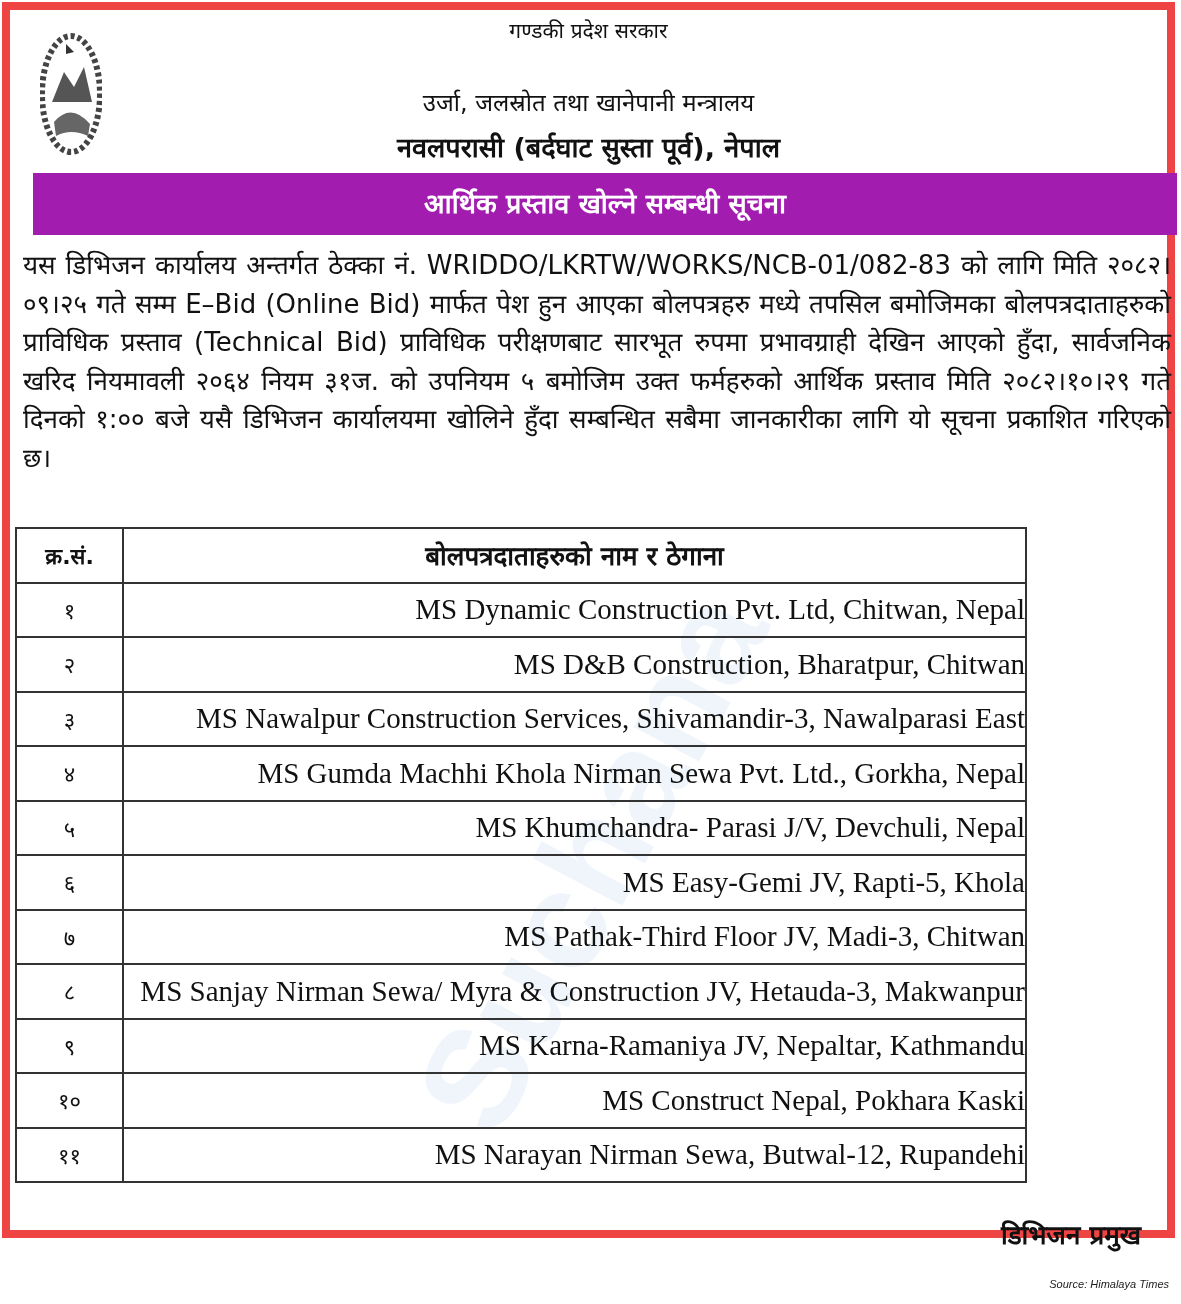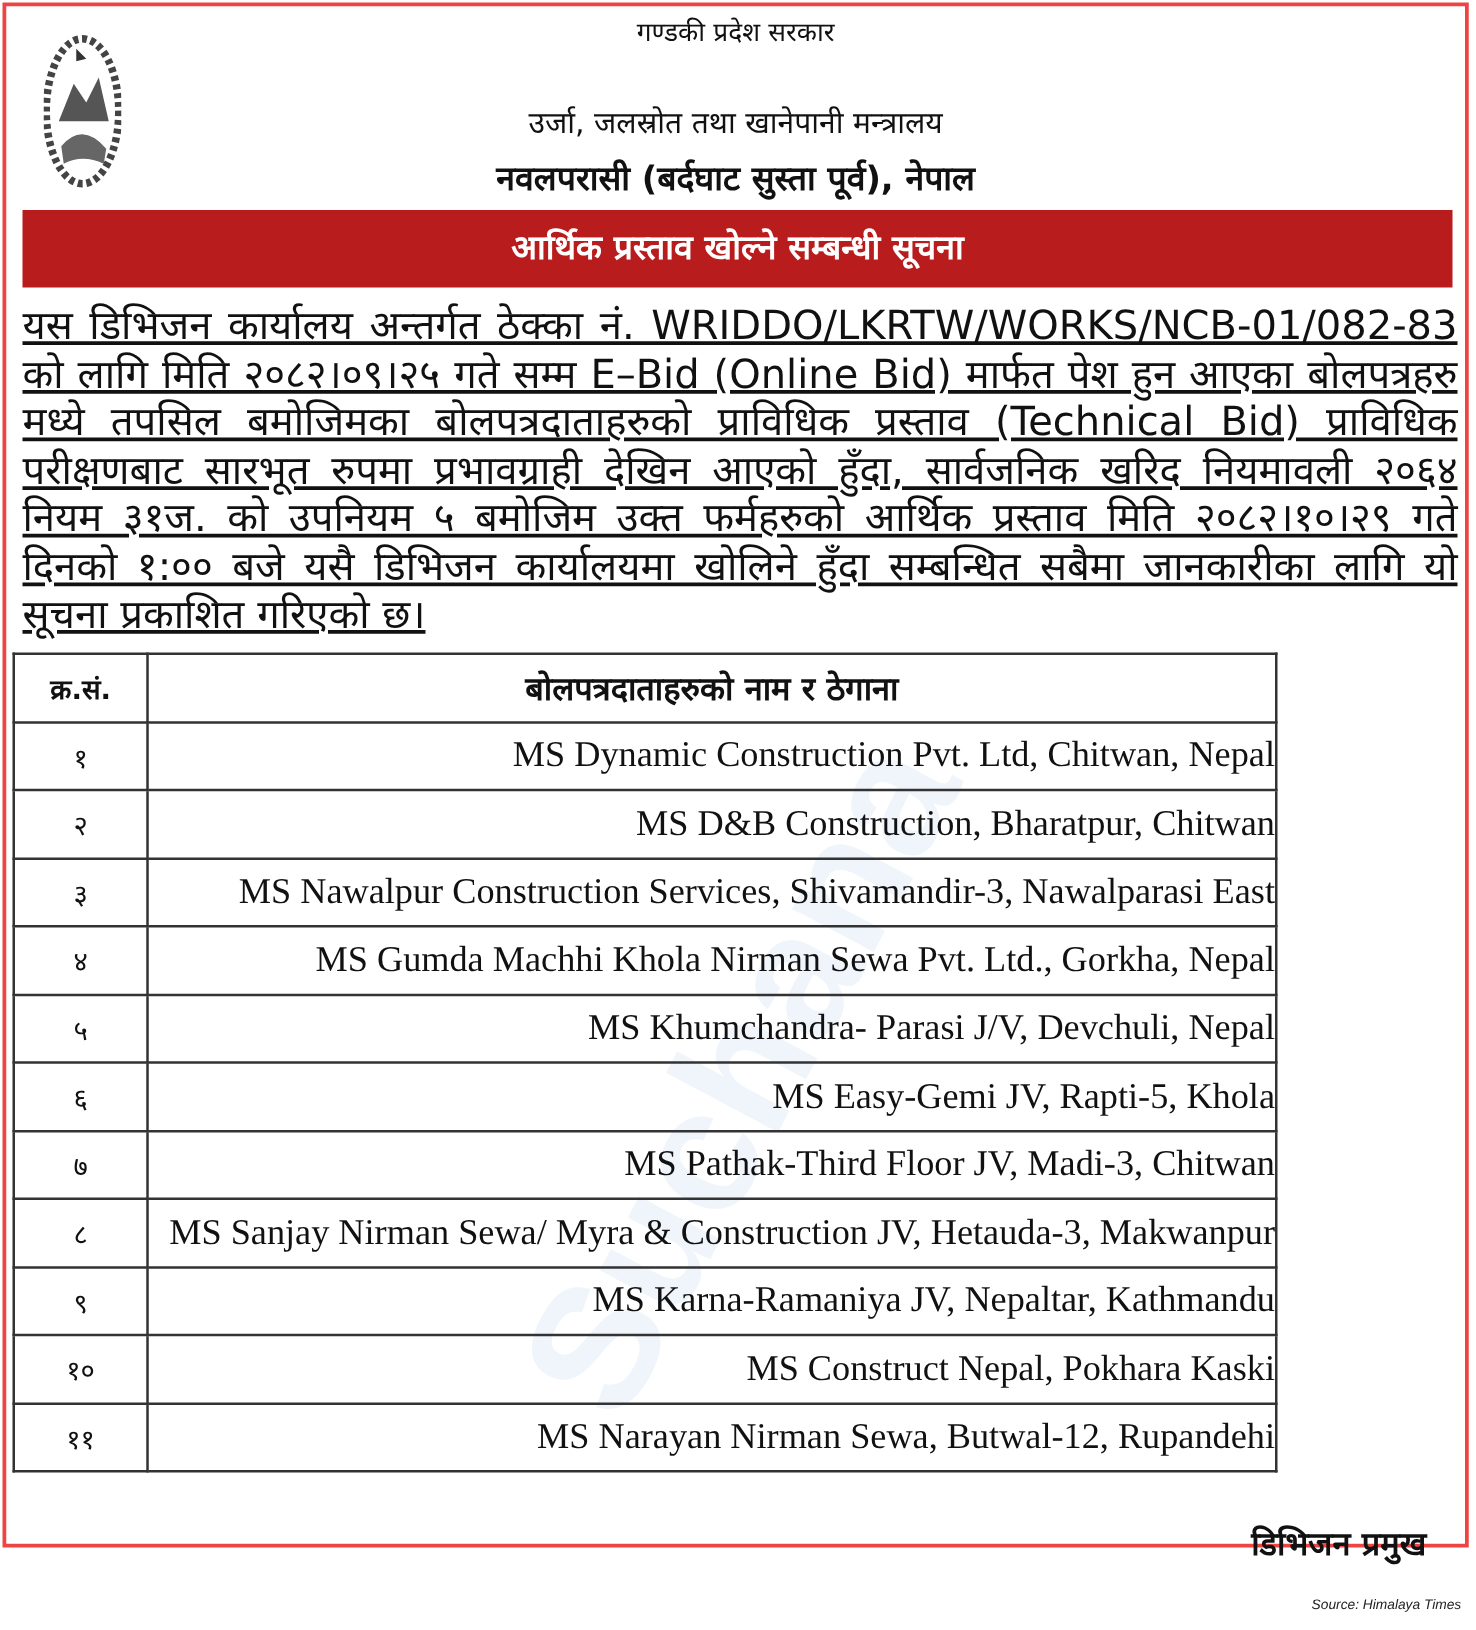--- a/index.html
+++ b/index.html
@@ -1,26 +1,26 @@
 <!DOCTYPE html>
 <html><head>
 <meta charset="utf-8">
 <style>
   html,body{margin:0;padding:0;background:#fff;}
   body{width:1181px;height:1304px;position:relative;overflow:hidden;font-family:"DejaVu Sans",sans-serif;color:#111;}
-  .frame{position:absolute;left:2px;top:2px;width:1173px;height:1236px;border:3px solid #ef4444;box-sizing:border-box;}
+  .frame{position:absolute;left:2px;top:2px;width:1173px;height:1236px;border:8px solid #ef4444;box-sizing:border-box;}
   .header{position:absolute;left:0;top:0;width:100%;height:160px;}
   .emblem{position:absolute;left:30px;top:22px;width:62px;height:130px;}
   .hl{position:absolute;left:0;width:100%;text-align:center;white-space:nowrap;}
   .h1{top:6px;font-size:21px;}
   .h2{top:38px;font-size:24px;margin-top:37px;}
   .h3{top:74px;font-size:32px;font-weight:bold;}
   .h4{top:118px;font-size:27px;font-weight:bold;}
-  .banner{position:absolute;left:13px;top:163px;width:1144px;height:62px;background:#b91c1c;color:#fff;text-align:center;font-size:27px;font-weight:bold;line-height:62px;}
-  .para{position:absolute;left:13px;top:236px;width:1148px;font-size:32px;line-height:38.5px;text-align:justify;text-align-last:left;text-decoration:underline;}
+  .banner{position:absolute;left:23px;top:163px;width:1144px;height:62px;background:#a21caf;color:#fff;text-align:center;font-size:27px;font-weight:bold;line-height:62px;}
+  .para{position:absolute;left:13px;top:236px;width:1148px;font-size:26px;line-height:38.5px;text-align:justify;text-align-last:left;}
   table{position:absolute;left:5px;top:517px;width:1012px;border-collapse:collapse;padding-left:24px;}
   td,th{border:2px solid #333;height:54.5px;padding:0;box-sizing:border-box;}
   th{font-size:26px;font-weight:bold;}
   .sn{width:107px;text-align:center;font-size:22px;}
   .nm{text-align:right;padding-left:10px;font-family:"Liberation Serif","DejaVu Serif",serif;font-size:29px;}
   .sig{position:absolute;right:40px;top:1216px;font-size:26px;font-weight:bold;}
   .source{position:absolute;right:12px;top:1278px;font-size:11px;font-style:italic;color:#222;font-family:"Liberation Sans",sans-serif;}
   .wm{position:absolute;color:rgba(120,170,220,0.12);font-size:140px;font-weight:bold;transform:rotate(-62deg);left:300px;top:780px;font-family:"Liberation Sans",sans-serif;pointer-events:none;}
 </style>
 </head>

